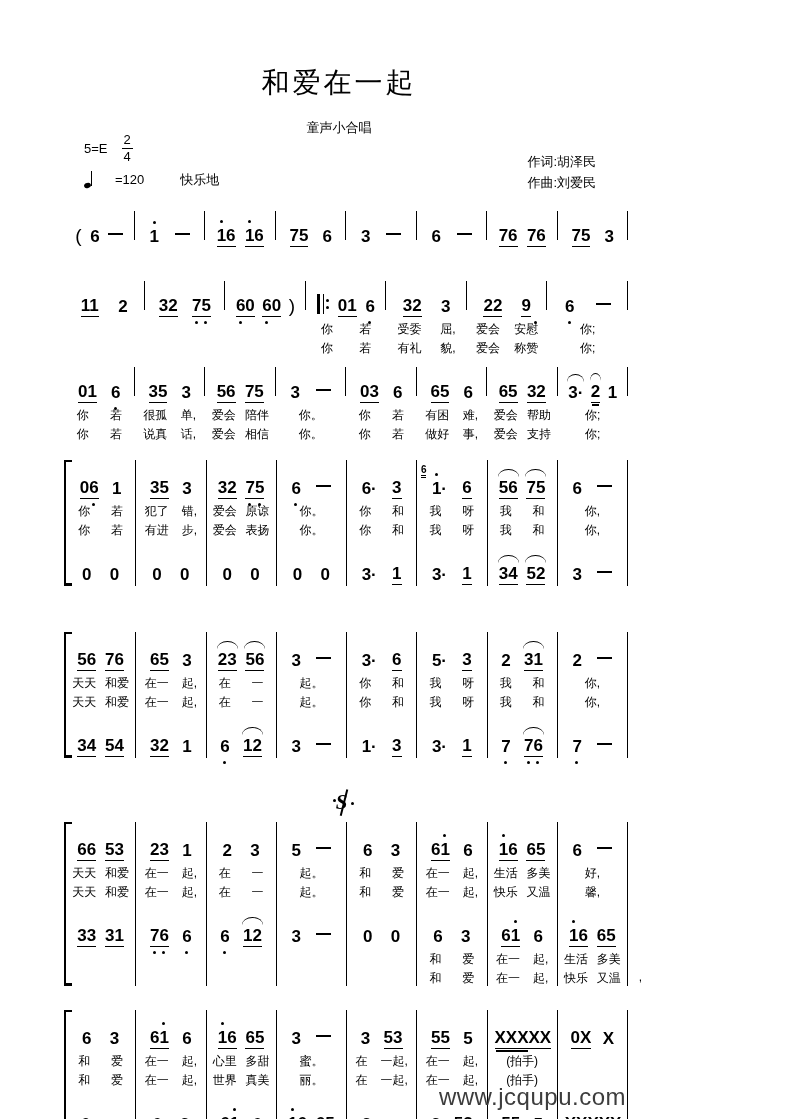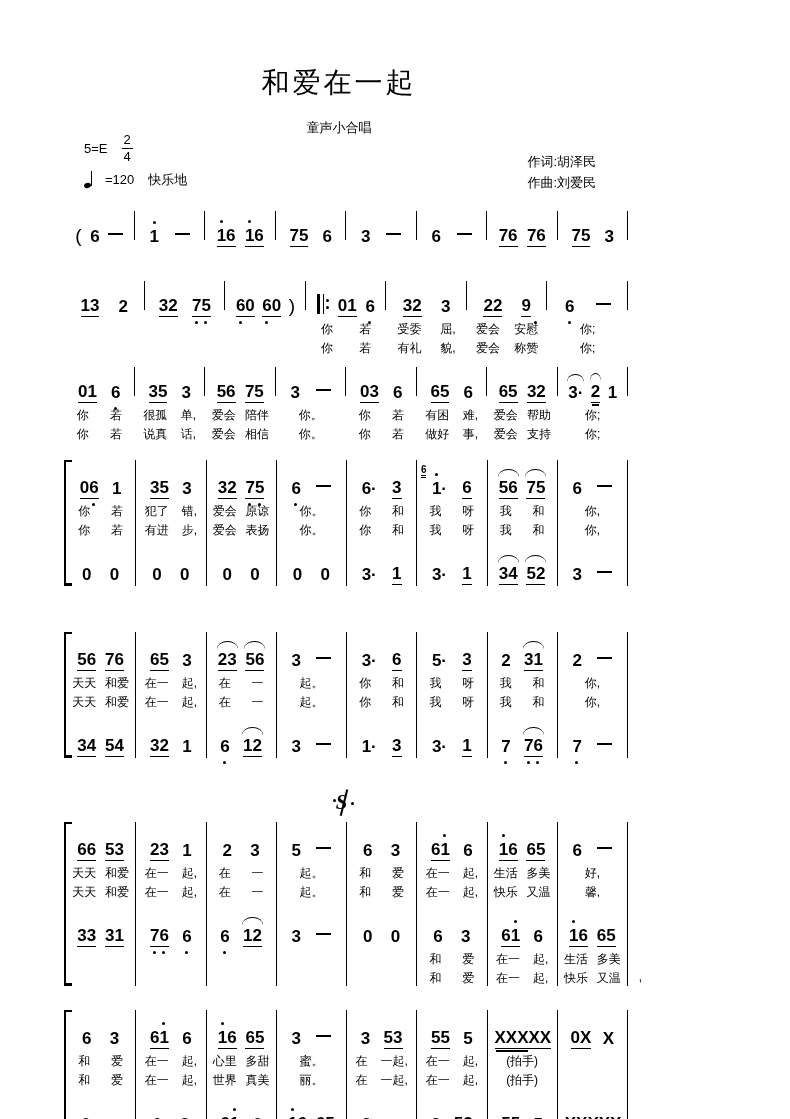--- a/index.html
+++ b/index.html
@@ -7,22 +7,22 @@
          font-family:"Liberation Sans",sans-serif;color:#000;}
   
   .title{margin-top:64px;text-align:center;font-size:28px;letter-spacing:3px;
          font-family:"Liberation Serif",serif;}
   .subtitle{margin-top:17px;text-align:center;font-size:13px;}
   .meta-row{display:flex;justify-content:space-between;align-items:flex-start;
             padding:2px 82px 0 84px;margin-top:-6px;}
   .key-time{display:flex;align-items:center;gap:14px;font-size:13px;}
   .frac{display:inline-flex;flex-direction:column;align-items:center;font-size:13px;line-height:1.1;}
   .fline{width:11px;height:1px;background:#000;margin:1px 0;}
-  .tempo-line{display:flex;align-items:center;gap:12px;font-size:13px;margin-top:6px;}
-  .mood{margin-left:2px;text-align:center;}
+  .tempo-line{display:flex;align-items:center;gap:22px;font-size:13px;margin-top:6px;}
+  .mood{margin-left:14px;text-align:center;}
   .qnote{width:9px;height:17px;position:relative;display:inline-block;}
   .qnote::before{content:"";position:absolute;bottom:0;left:0;width:7px;height:5px;
                  background:#000;border-radius:50%;transform:rotate(-18deg);}
   .qnote::after{content:"";position:absolute;right:1px;top:0;width:1.5px;height:15px;background:#000;}
   .credits{font-size:13px;line-height:1.65;text-align:left;margin-top:18px;}
   
   #score{padding:0 50px 0 64px;}
   .system{position:relative;}
   .mrow{display:flex;align-items:stretch;}
   .measure{flex:1 1 0;position:relative;padding:0 2px;min-width:0;}
@@ -146,21 +146,21 @@
               <span class="unit"><span class="txt u1">75</span></span>
               <span class="unit"><span class="txt">3</span></span>
             </div>
           </div>
         </div>
       </div>
       <div class="system sys-single" style="margin-top: 30px;">
         <div class="mrow">
           <div class="measure">
             <div class="notes-row">
-              <span class="unit"><span class="txt u1">13</span></span>
+              <span class="unit"><span class="txt u1">11</span></span>
               <span class="unit"><span class="txt">2</span></span>
             </div>
             <div class="lyric-row"></div>
             <div class="lyric-row"></div>
           </div>
           <div class="measure">
             <div class="notes-row">
               <span class="unit"><span class="txt u1">32</span></span>
               <span class="unit"><span class="txt u1">75</span><i class="dot db" style="left: 3px;"></i><i class="dot db" style="left: 12.3px;"></i></span>
             </div>
@@ -954,13 +954,14 @@
             <div class="lyric-row"></div>
             <div class="notes-row lower">
               <span class="unit"><span class="txt u1 u2">XXX</span></span>
               <span class="unit"><span class="txt u1">XX</span></span>
             </div>
           </div>
         </div>
       </div>
     </div>
 
+  <div class="watermark">www.jcqupu.com</div>
 </div>
 
 </body></html>

